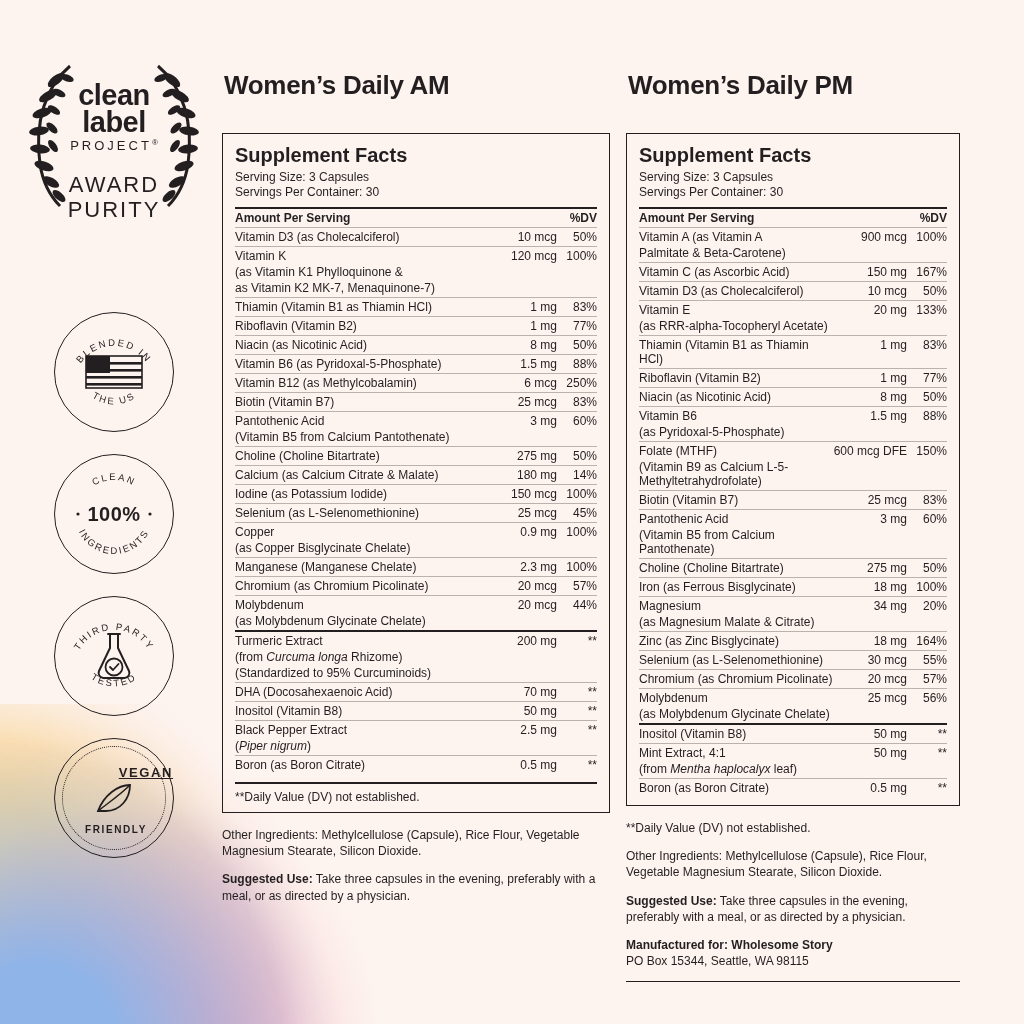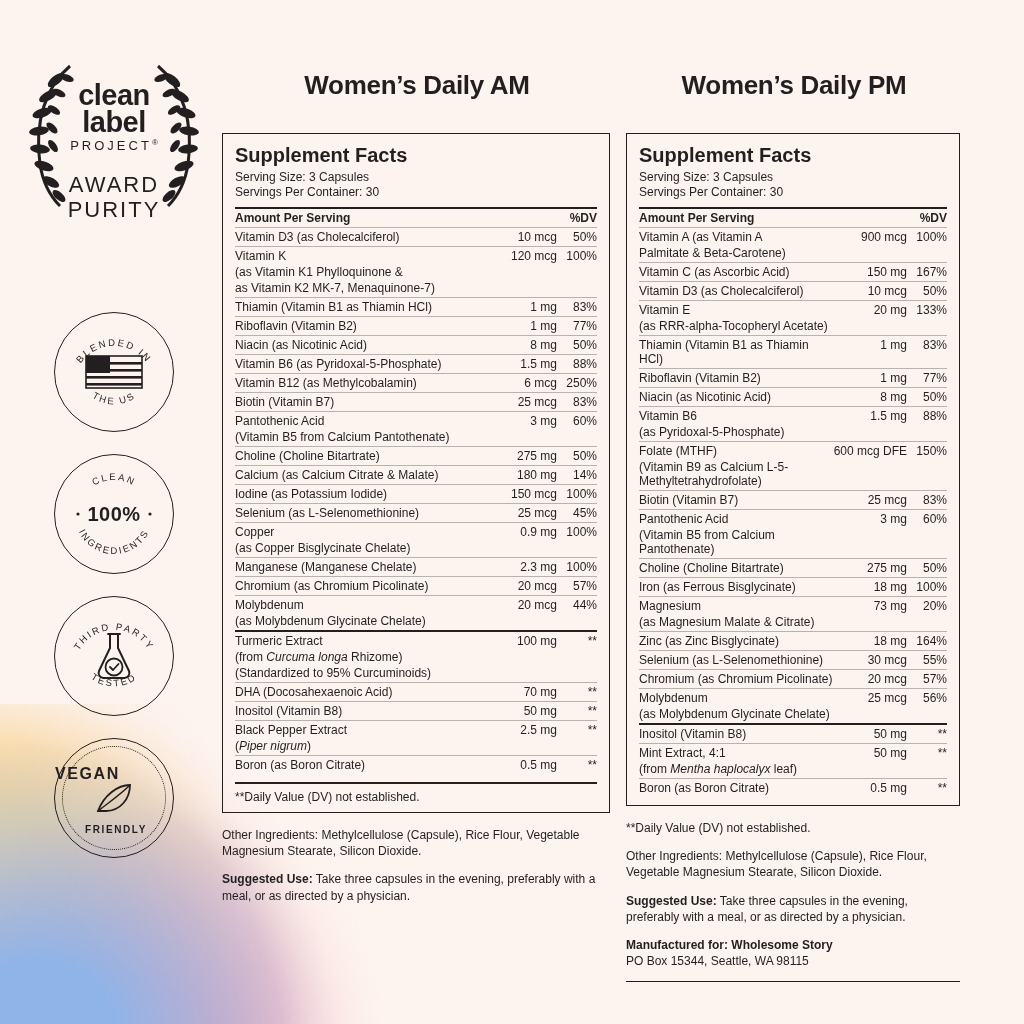--- a/index.html
+++ b/index.html
@@ -109,24 +109,25 @@
     transform: translate(-50%,-50%);
   }
   .pct-100 {
     font-size: 20px;
     font-weight: bold;
     letter-spacing: 0.5px;
   }
   .vegan-word {
     position: absolute;
     top: 26px; left: 0; right: 0;
-    text-align: left;
-    font-size: 16px;
+    text-align: right;
+    font-size: 13px;
     letter-spacing: 1.6px;
     font-weight: bold;
+    text-decoration: underline;
   }
   .friendly-word {
     position: absolute;
     bottom: 22px; left: 4px; right: 0;
     text-align: center;
     font-size: 10px;
     letter-spacing: 1.6px;
     font-weight: bold;
   }
   .dotted-ring {
@@ -143,21 +144,20 @@
     top: 70px;
     z-index: 2;
   }
   .panel-am { left: 222px; width: 388px; }
   .panel-pm { left: 626px; width: 334px; }
 
   .panel-title {
     font-size: 26px;
     letter-spacing: -0.3px;
     margin: 0 0 0 2px;
-    text-align: center;
   }
   .facts-box {
     border: 1.6px solid #231f20;
     padding: 10px 12px 8px 12px;
     background: transparent;
     margin-top: 32px;
   }
   .facts-head {
     font-size: 20px;
     font-weight: bold;
@@ -443,21 +443,21 @@
               <td class="amt">20 mcg</td>
               <td class="dv">44%</td>
             </tr>
             <tr class="cont">
               <td class="nm">(as Molybdenum Glycinate Chelate)</td>
               <td class="amt"></td>
               <td class="dv"></td>
             </tr>
             <tr class="thick">
               <td class="nm">Turmeric Extract</td>
-              <td class="amt">100 mg</td>
+              <td class="amt">200 mg</td>
               <td class="dv">**</td>
             </tr>
             <tr class="cont">
               <td class="nm">(from <i>Curcuma longa</i> Rhizome)</td>
               <td class="amt"></td>
               <td class="dv"></td>
             </tr>
             <tr class="cont">
               <td class="nm">(Standardized to 95% Curcuminoids)</td>
               <td class="amt"></td>
@@ -596,21 +596,21 @@
               <td class="amt">275 mg</td>
               <td class="dv">50%</td>
             </tr>
             <tr class="row">
               <td class="nm">Iron (as Ferrous Bisglycinate)</td>
               <td class="amt">18 mg</td>
               <td class="dv">100%</td>
             </tr>
             <tr class="row">
               <td class="nm">Magnesium</td>
-              <td class="amt">73 mg</td>
+              <td class="amt">34 mg</td>
               <td class="dv">20%</td>
             </tr>
             <tr class="cont">
               <td class="nm">(as Magnesium Malate &amp; Citrate)</td>
               <td class="amt"></td>
               <td class="dv"></td>
             </tr>
             <tr class="row">
               <td class="nm">Zinc (as Zinc Bisglycinate)</td>
               <td class="amt">18 mg</td>

